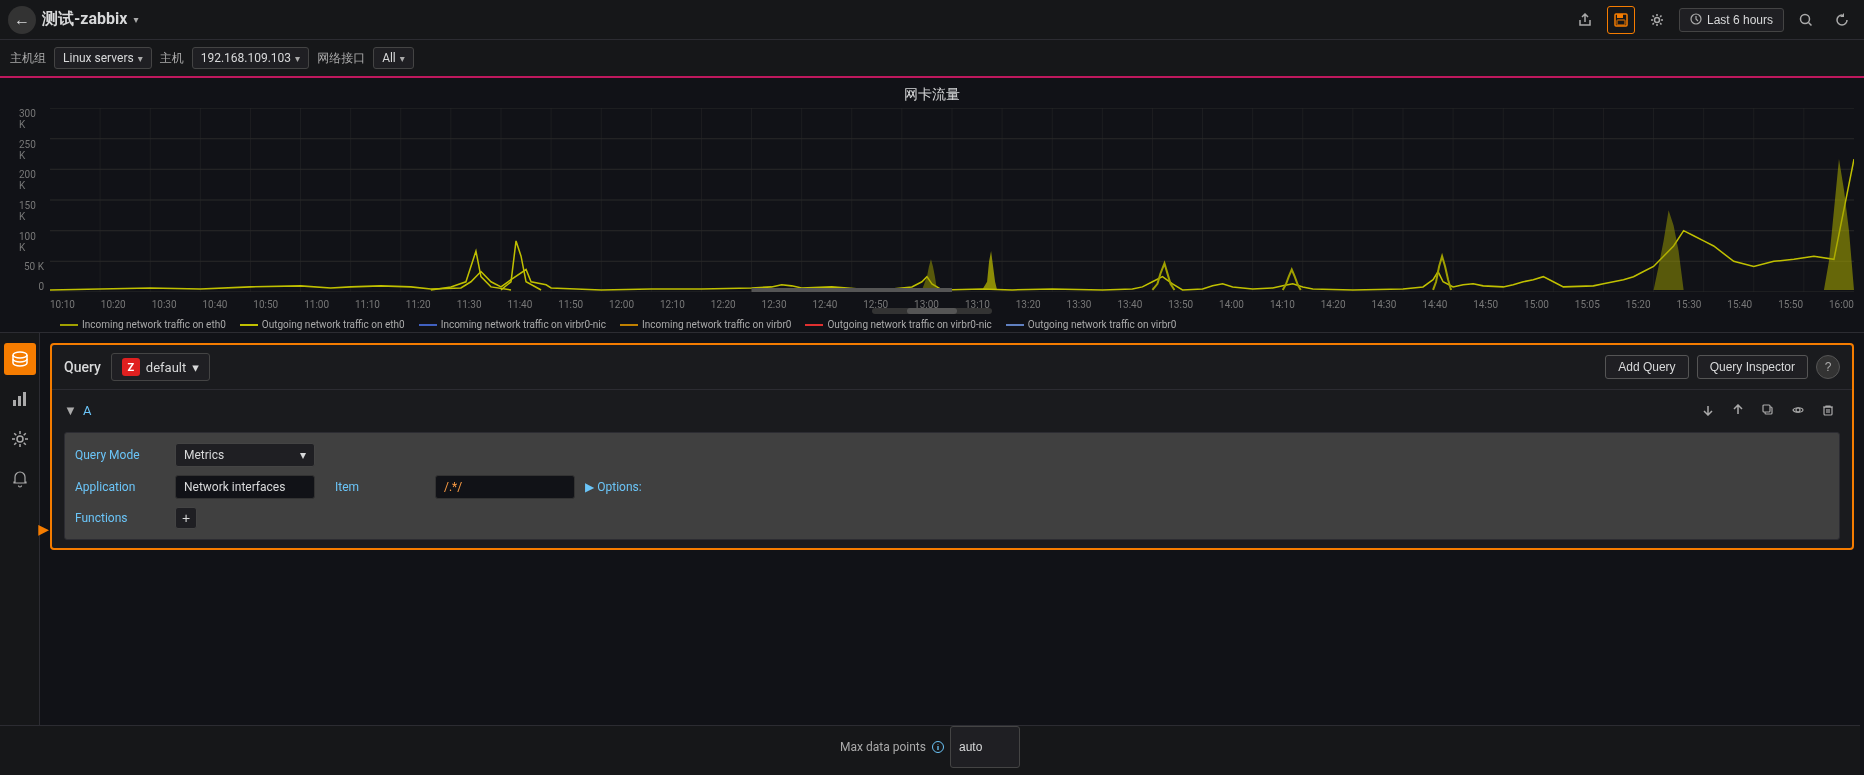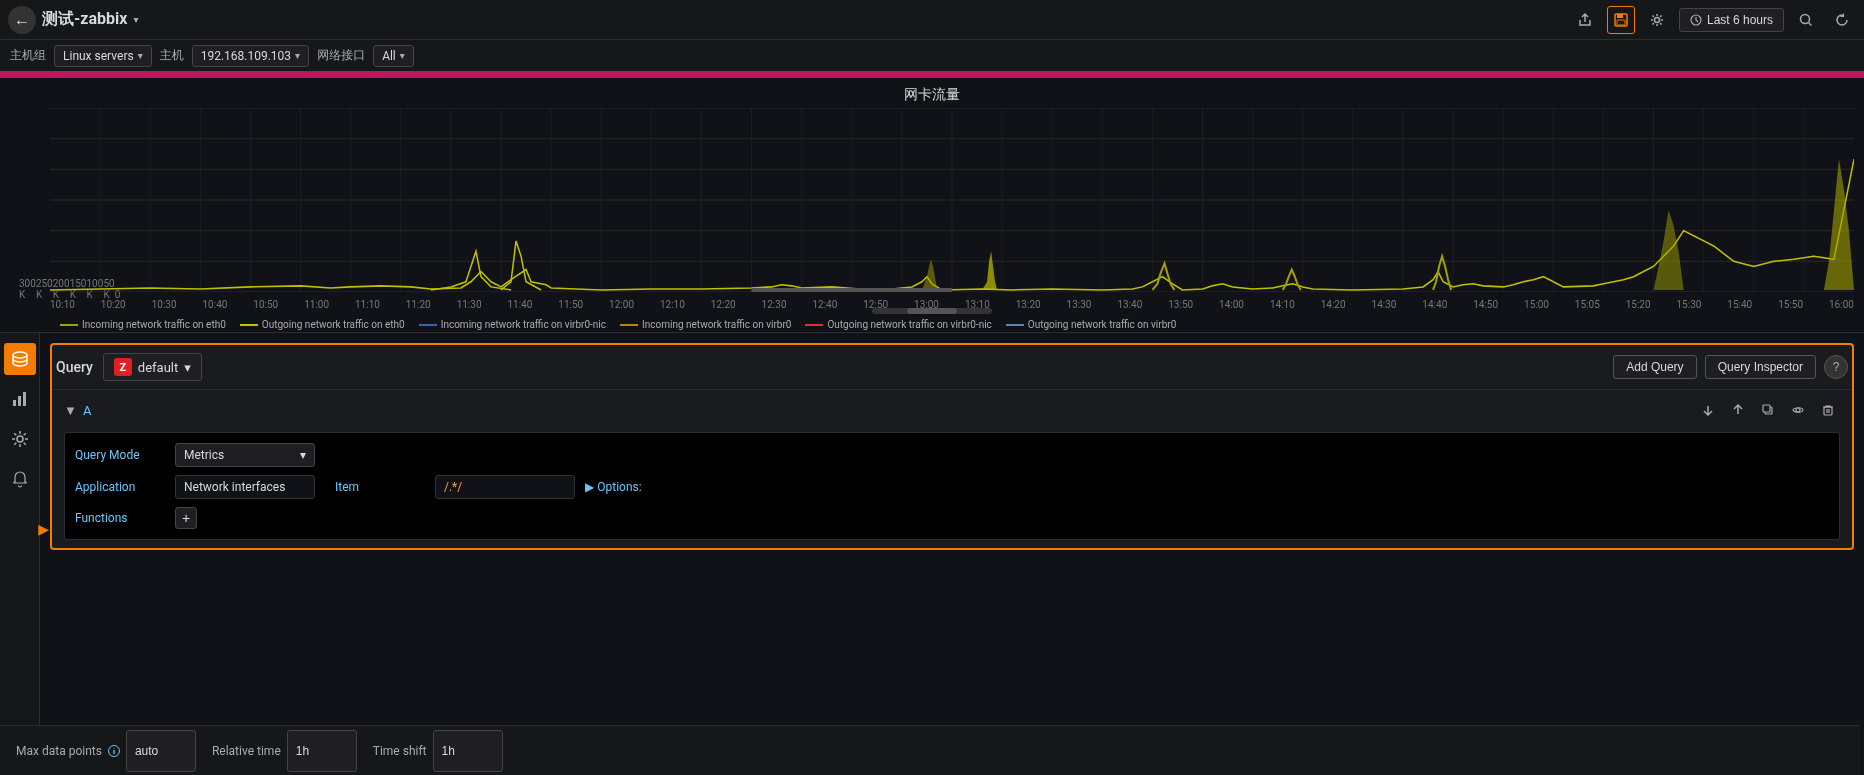--- a/index.html
+++ b/index.html
@@ -61,40 +61,39 @@
       cursor: pointer;
       display: flex; align-items: center; justify-content: center;
       font-size: 14px;
     }
     .icon-btn.active {
       border-color: #f57c00;
       color: #f57c00;
     }
     .time-range-btn {
       display: flex;
-      align-items: center;
       gap: 5px;
       background: #1f1f23;
       border: 1px solid #444;
       border-radius: 3px;
       color: #d8d9da;
       padding: 4px 10px;
       cursor: pointer;
       font-size: 12px;
     }
 
     
     .filter-bar {
       background: #161719;
       height: 38px;
       display: flex;
       align-items: center;
       padding: 0 10px;
       gap: 8px;
-      border-bottom: 7px solid #be185d;
+      border-bottom: 2px solid #be185d;
     }
     .filter-label {
       color: #aaa;
       font-size: 12px;
     }
     .filter-select {
       background: #1f1f23;
       border: 1px solid #444;
       border-radius: 3px;
       color: #d8d9da;
@@ -123,24 +122,24 @@
       position: absolute;
       left: 50px;
       right: 10px;
       top: 30px;
       bottom: 40px;
     }
     .y-axis {
       position: absolute;
       left: 0;
       top: 30px;
-      bottom: 32px;
+      bottom: 40px;
       width: 50px;
       display: flex;
-      flex-direction: row;
+      flex-direction: column;
       justify-content: space-between;
       align-items: flex-end;
       padding-right: 6px;
       color: #777;
       font-size: 10px;
       padding-left: 19px;
     }
     .chart-svg {
       width: 100%;
       height: 100%;
@@ -213,21 +212,21 @@
     
     .query-panel {
       border: 2px solid #f57c00;
       border-radius: 4px;
       margin: 0 10px 10px 10px;
       background: #1a1b1e;
     }
     .query-header {
       display: flex;
       align-items: center;
-      padding: 8px 4px;
+      padding: 8px 12px;
       justify-content: space-between;
       border-bottom: 1px solid #2c2c32;
     }
     .query-header-left {
       display: flex;
       align-items: center;
       gap: 10px;
     }
     .query-label {
       font-size: 14px;
@@ -306,21 +305,21 @@
       background: transparent;
       border: none;
       color: #aaa;
       cursor: pointer;
       display: flex; align-items: center; justify-content: center;
       font-size: 13px;
     }
 
     
     .query-form {
-      background: #000000;
+      background: #404040;
       border: 1px solid #2c2c32;
       border-radius: 3px;
       padding: 10px;
     }
     .form-row {
       display: flex;
       align-items: center;
       margin-bottom: 8px;
       gap: 0;
     }
@@ -384,20 +383,21 @@
       background: #161719;
       border-top: 1px solid #2c2c32;
       display: flex;
       align-items: center;
       padding: 0 16px;
       gap: 16px;
       position: absolute;
       bottom: 0;
       left: 0;
       right: 4px;
+      flex-direction: column;
     }
     .bottom-item {
       display: flex;
       align-items: center;
       gap: 6px;
     }
     .bottom-label {
       color: #aaa;
       font-size: 12px;
     }

